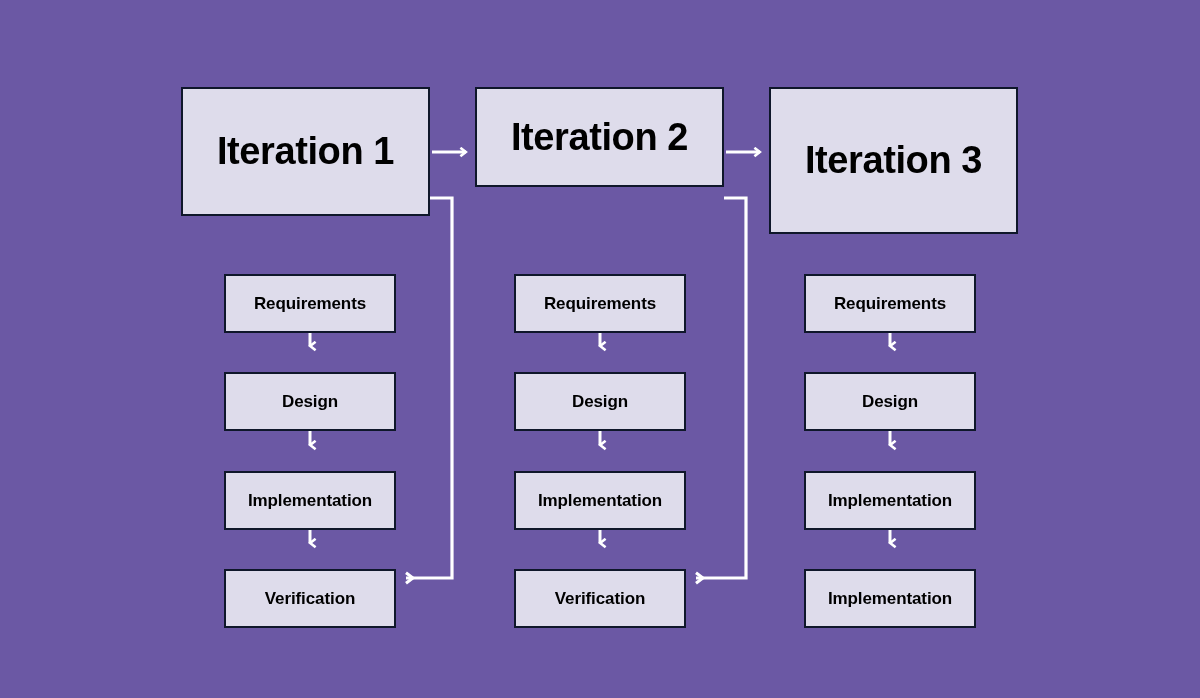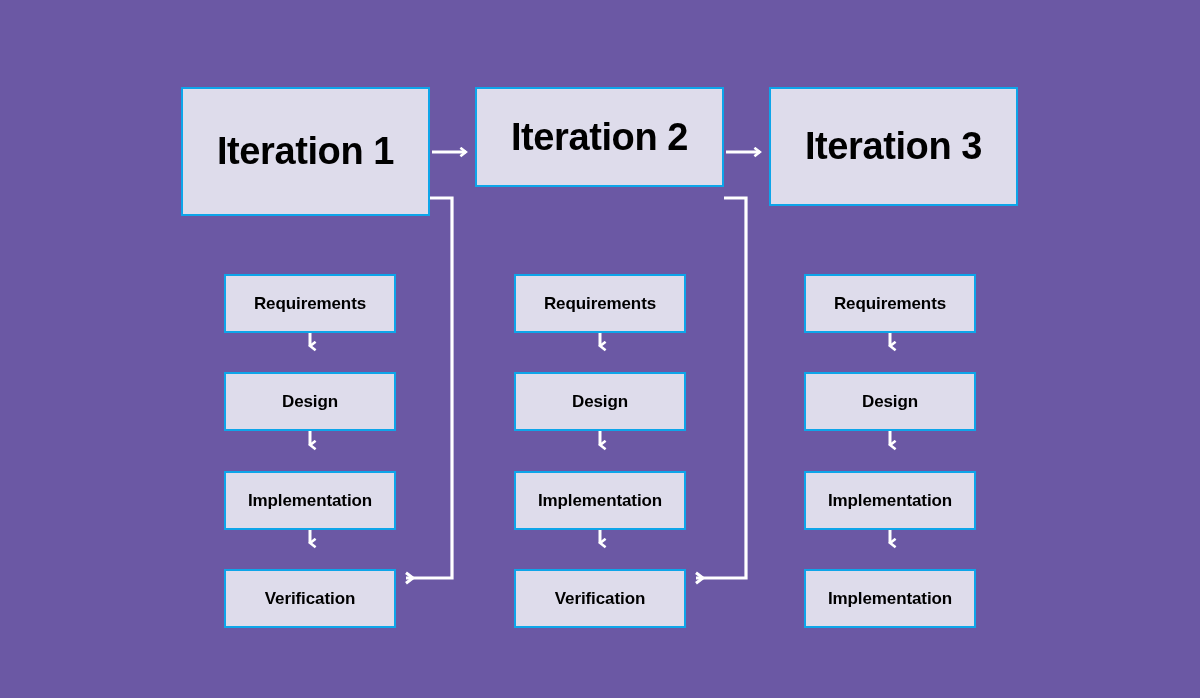--- a/index.html
+++ b/index.html
@@ -22,21 +22,21 @@
     position: absolute;
     left: 0;
     top: 0;
     width: 1200px;
     height: 698px;
   }
   .node {
     position: absolute;
     box-sizing: border-box;
     background: #dedceb;
-    border: 2px solid #0ea5e9;
+    border: 2px solid #0f172a;
     display: flex;
     align-items: center;
     justify-content: center;
     color: #000000;
     text-align: center;
     z-index: 3;
   }
   .iteration-node {
     font-size: 38px;
     font-weight: 700;
@@ -95,20 +95,20 @@
   <div class="node phase-node" style="left:224px; top:452px; width:172px; height:59px;">Implementation</div>
   <div class="node phase-node" style="left:224px; top:550px; width:172px; height:59px;">Verification</div>
 
   <div class="node iteration-node" style="left:475px; top:87px; width:249px; height:100px;">Iteration 2</div>
 
   <div class="node phase-node" style="left:514px; top:255px; width:172px; height:59px;">Requirements</div>
   <div class="node phase-node" style="left:514px; top:353px; width:172px; height:59px;">Design</div>
   <div class="node phase-node" style="left:514px; top:452px; width:172px; height:59px;">Implementation</div>
   <div class="node phase-node" style="left:514px; top:550px; width:172px; height:59px;">Verification</div>
 
-  <div class="node iteration-node" style="left:769px; top:87px; width:249px; height:119px;">Iteration 3</div>
+  <div class="node iteration-node" style="left:769px; top:87px; width:249px; height:147px;">Iteration 3</div>
 
   <div class="node phase-node" style="left:804px; top:255px; width:172px; height:59px;">Requirements</div>
   <div class="node phase-node" style="left:804px; top:353px; width:172px; height:59px;">Design</div>
   <div class="node phase-node" style="left:804px; top:452px; width:172px; height:59px;">Implementation</div>
   <div class="node phase-node" style="left:804px; top:550px; width:172px; height:59px;">Implementation</div>
 
 </div>
 
 </body></html>

